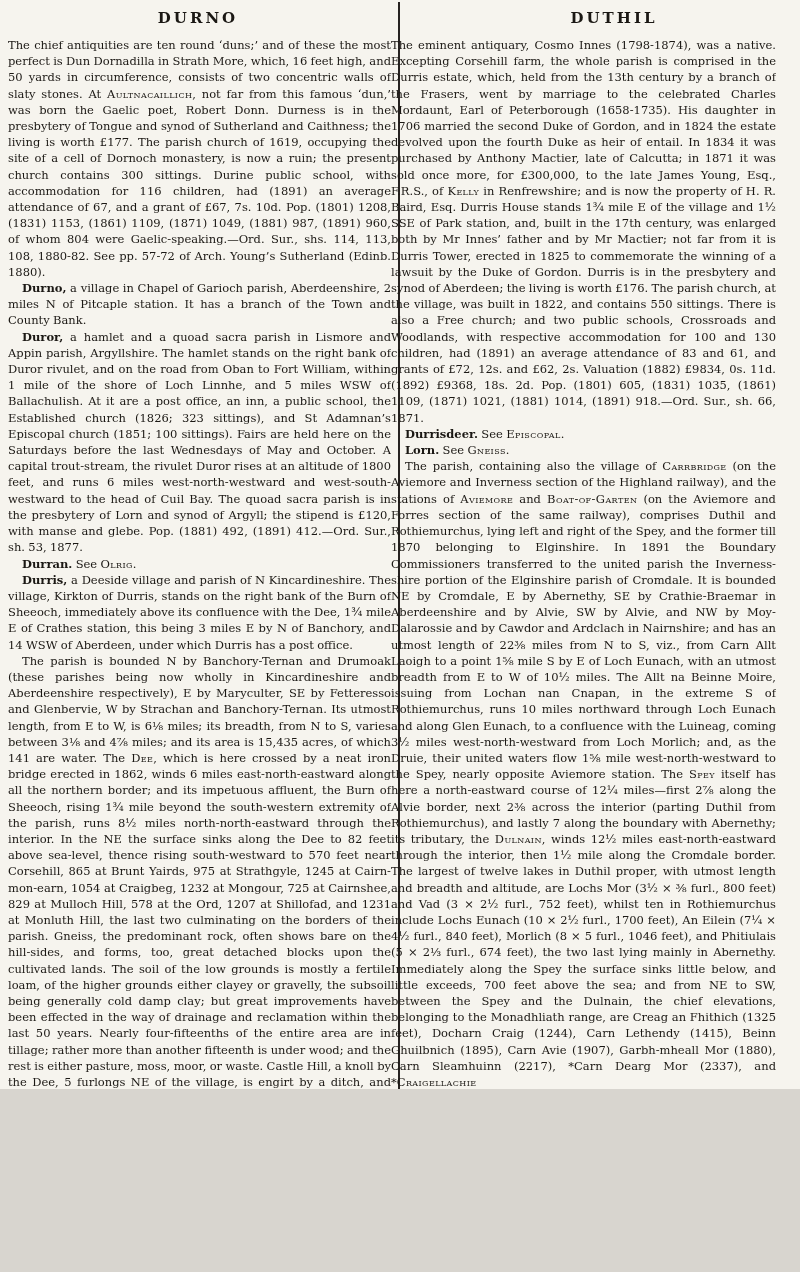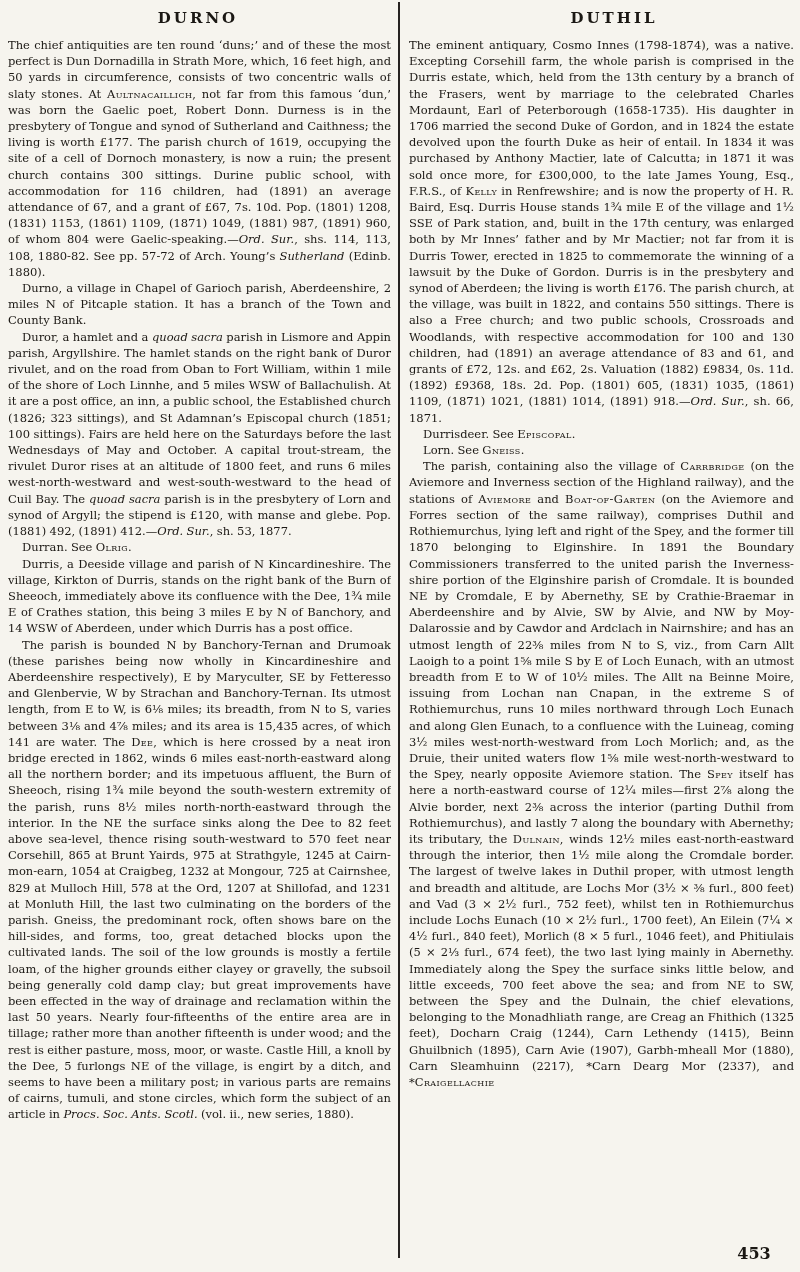--- a/index.html
+++ b/index.html
@@ -1,18 +1,18 @@
 <!DOCTYPE html>
 <html><head>
 <meta charset="utf-8">
 <style>
   html,body{margin:0;padding:0;background:#d8d5cf;}
   .page{
     position:relative;
-    width:800px;height:1272px;
+    width:800px;height:1089px;
     background:#f6f4ee;
     overflow:hidden;
     font-family:"DejaVu Serif","Liberation Serif",serif;
     color:#1b1814;
   }
   .running-head{
     position:absolute;top:9px;
     font-size:15px;font-weight:bold;letter-spacing:3px;
     text-align:center;
   }
@@ -22,25 +22,25 @@
     position:absolute;left:398px;top:2px;
     width:2px;height:1256px;background:#262220;
   }
   .column{
     position:absolute;top:37px;height:1228px;overflow:hidden;
     font-size:11.5px;line-height:16.2px;
     text-align:justify;
     word-spacing:-0.3px;
   }
   .col-left{left:8px;width:383px;}
-  .col-right{left:409px;width:385px;}
+  .col-right{left:391px;width:385px;}
   p.para{margin:0;padding:0;}
   p.para.indent{text-indent:14px;}
-  .bold{font-weight:normal;}
-  .italic{font-style:italic;}
+  .bold{font-weight:bold;}
+  .italic{}
   .smallcaps{font-variant:small-caps;letter-spacing:0.4px;}
   .page-number{
     position:absolute;left:724px;top:1244px;width:60px;
     font-size:16px;font-weight:bold;text-align:center;
   }
 </style>
 </head>
 <body>
 
 <div class="page">

